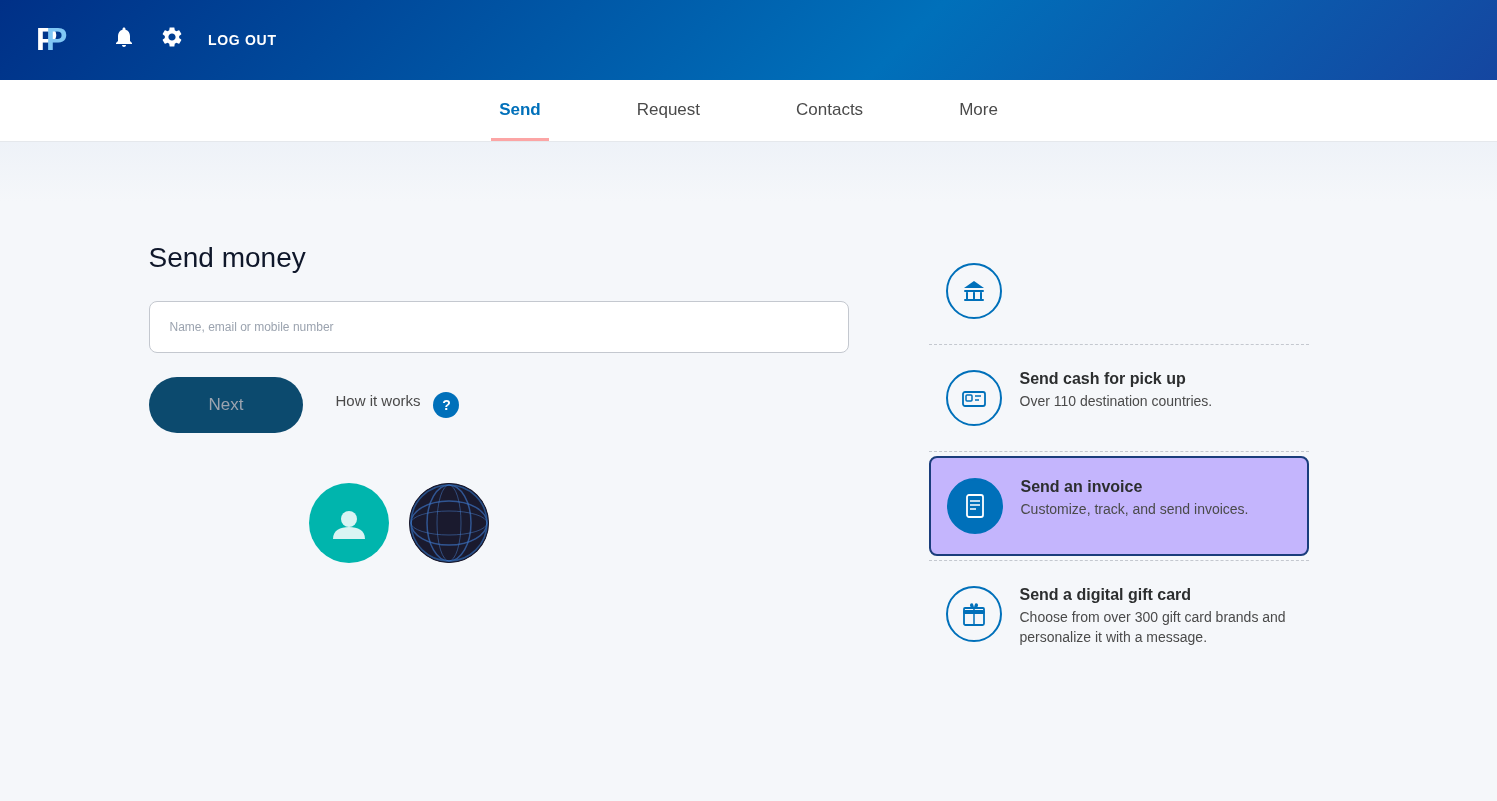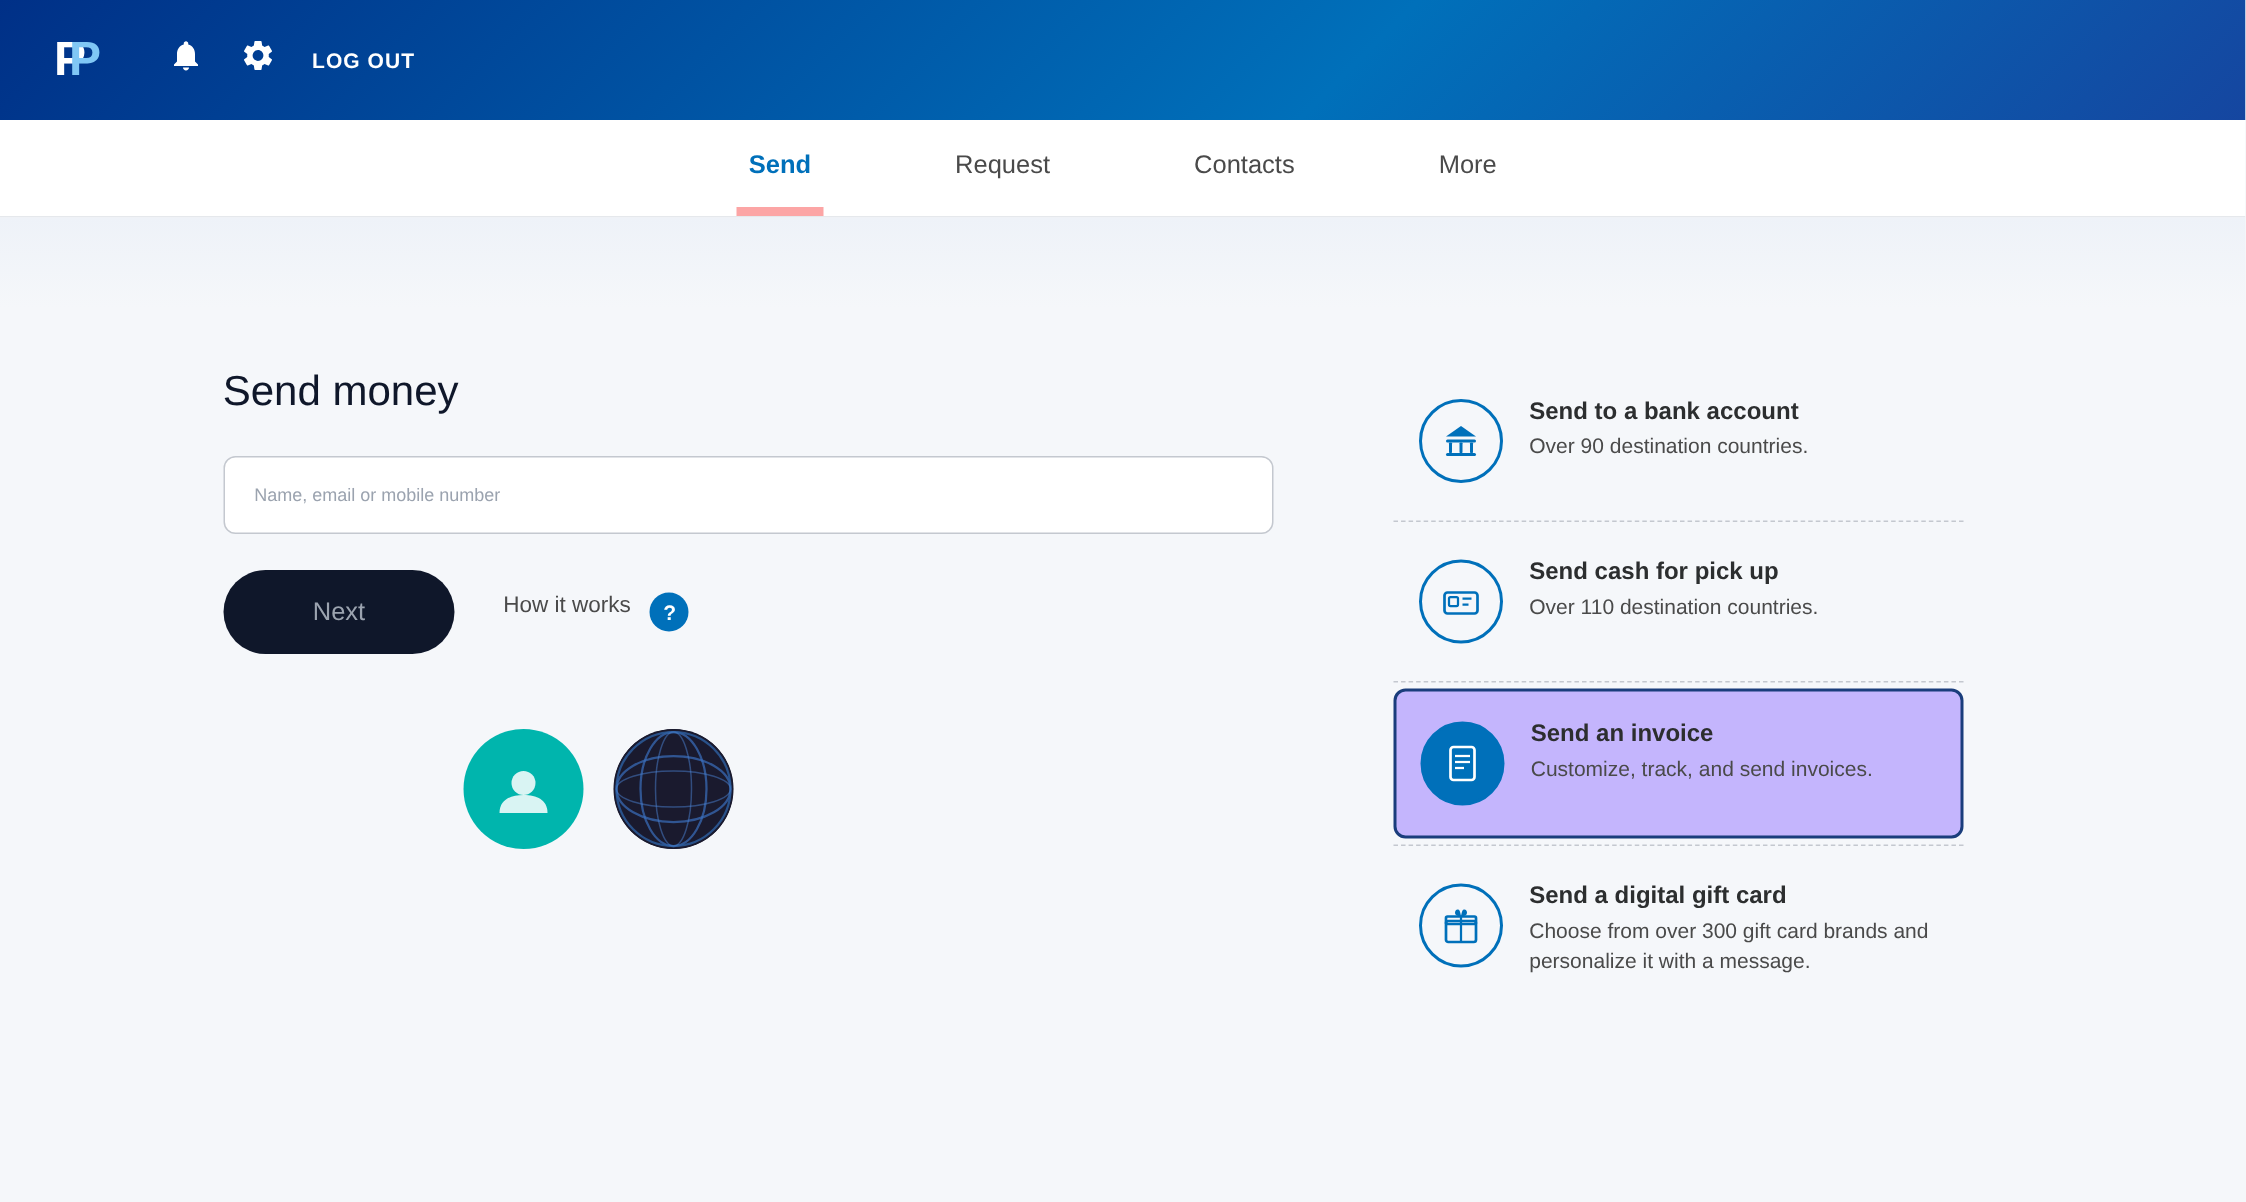--- a/index.html
+++ b/index.html
@@ -69,21 +69,21 @@
       font-size: 17px;
       color: #4a4a4a;
       padding: 20px 8px 18px;
       cursor: pointer;
       border-bottom: 3px solid transparent;
       font-weight: 400;
     }
     .tab-item.active {
       color: #0070ba;
       font-weight: 600;
-      border-bottom: 6px solid #fca5a5;
+      border-bottom: 3px solid #fca5a5;
     }
 
     
     .sub-band {
       background: linear-gradient(180deg, #eef2f8 0%, #f5f7fa 100%);
       height: 60px;
     }
 
     
     .main-content {
@@ -116,21 +116,21 @@
       background: #fff;
     }
     .send-input::placeholder { color: #9ba3af; }
     .send-actions {
       display: flex;
       align-items: center;
       margin-top: 24px;
       gap: 32px;
     }
     .next-button {
-      background: #0f172a;
+      background: #0c4a6e;
       color: #9ba3af;
       border: none;
       border-radius: 30px;
       padding: 18px 60px;
       font-size: 17px;
       font-weight: 500;
       cursor: default;
     }
     .how-it-works {
       display: flex;
@@ -311,24 +311,20 @@
       <div class="option-icon-circle">
         <svg viewBox="0 0 26 26" fill="none" xmlns="http://www.w3.org/2000/svg">
           <rect x="3" y="12" width="20" height="2" rx="1" fill="#0070ba"></rect>
           <rect x="5" y="14" width="2" height="7" rx="0.5" fill="#0070ba"></rect>
           <rect x="12" y="14" width="2" height="7" rx="0.5" fill="#0070ba"></rect>
           <rect x="19" y="14" width="2" height="7" rx="0.5" fill="#0070ba"></rect>
           <rect x="3" y="21" width="20" height="2" rx="1" fill="#0070ba"></rect>
           <polygon points="13,3 3,10 23,10" fill="#0070ba"></polygon>
         </svg>
       </div>
-      <div class="option-text">
-        <div class="option-title">Send to a bank account</div>
-        <div class="option-desc">Over 90 destination countries.</div>
-      </div>
     </div>
 
     <hr class="option-divider">
 
     <div class="option-item">
       <div class="option-icon-circle">
         <svg viewBox="0 0 26 26" fill="none" xmlns="http://www.w3.org/2000/svg">
           <rect x="2" y="7" width="22" height="14" rx="2" stroke="#0070ba" stroke-width="1.8" fill="none"></rect>
           <rect x="5" y="10" width="6" height="6" rx="1" stroke="#0070ba" stroke-width="1.5" fill="none"></rect>
           <line x1="14" y1="11" x2="20" y2="11" stroke="#0070ba" stroke-width="1.5"></line>

